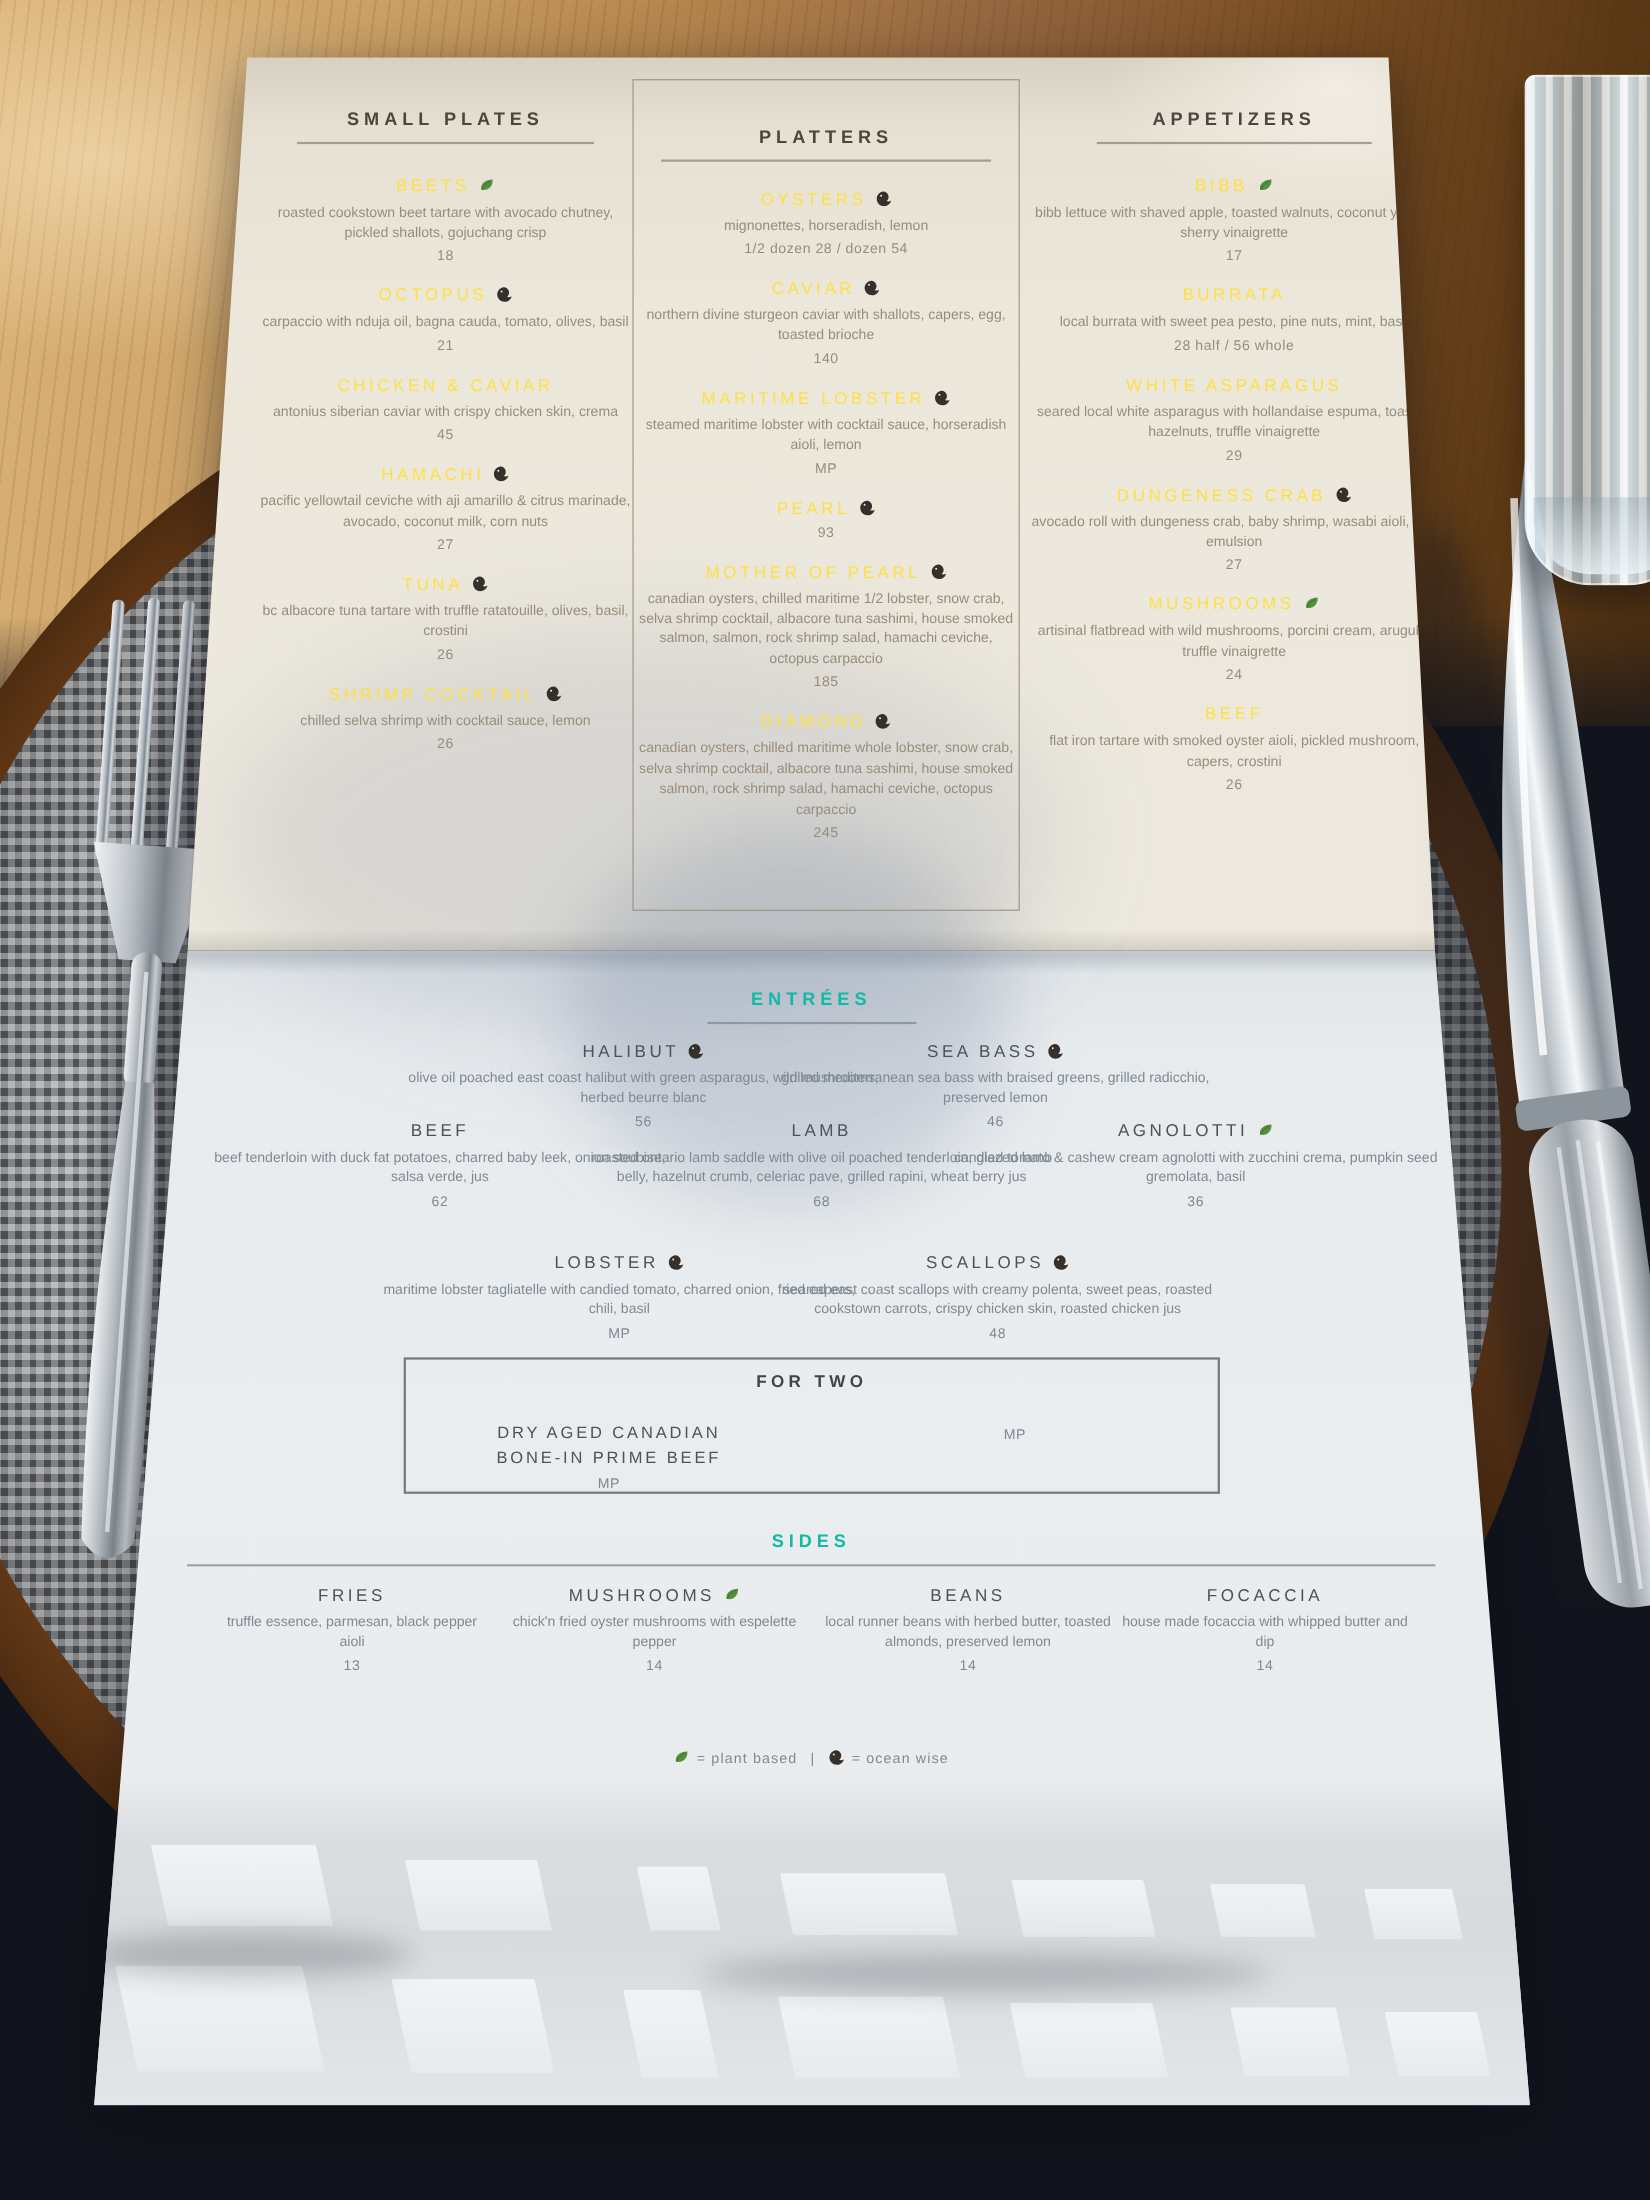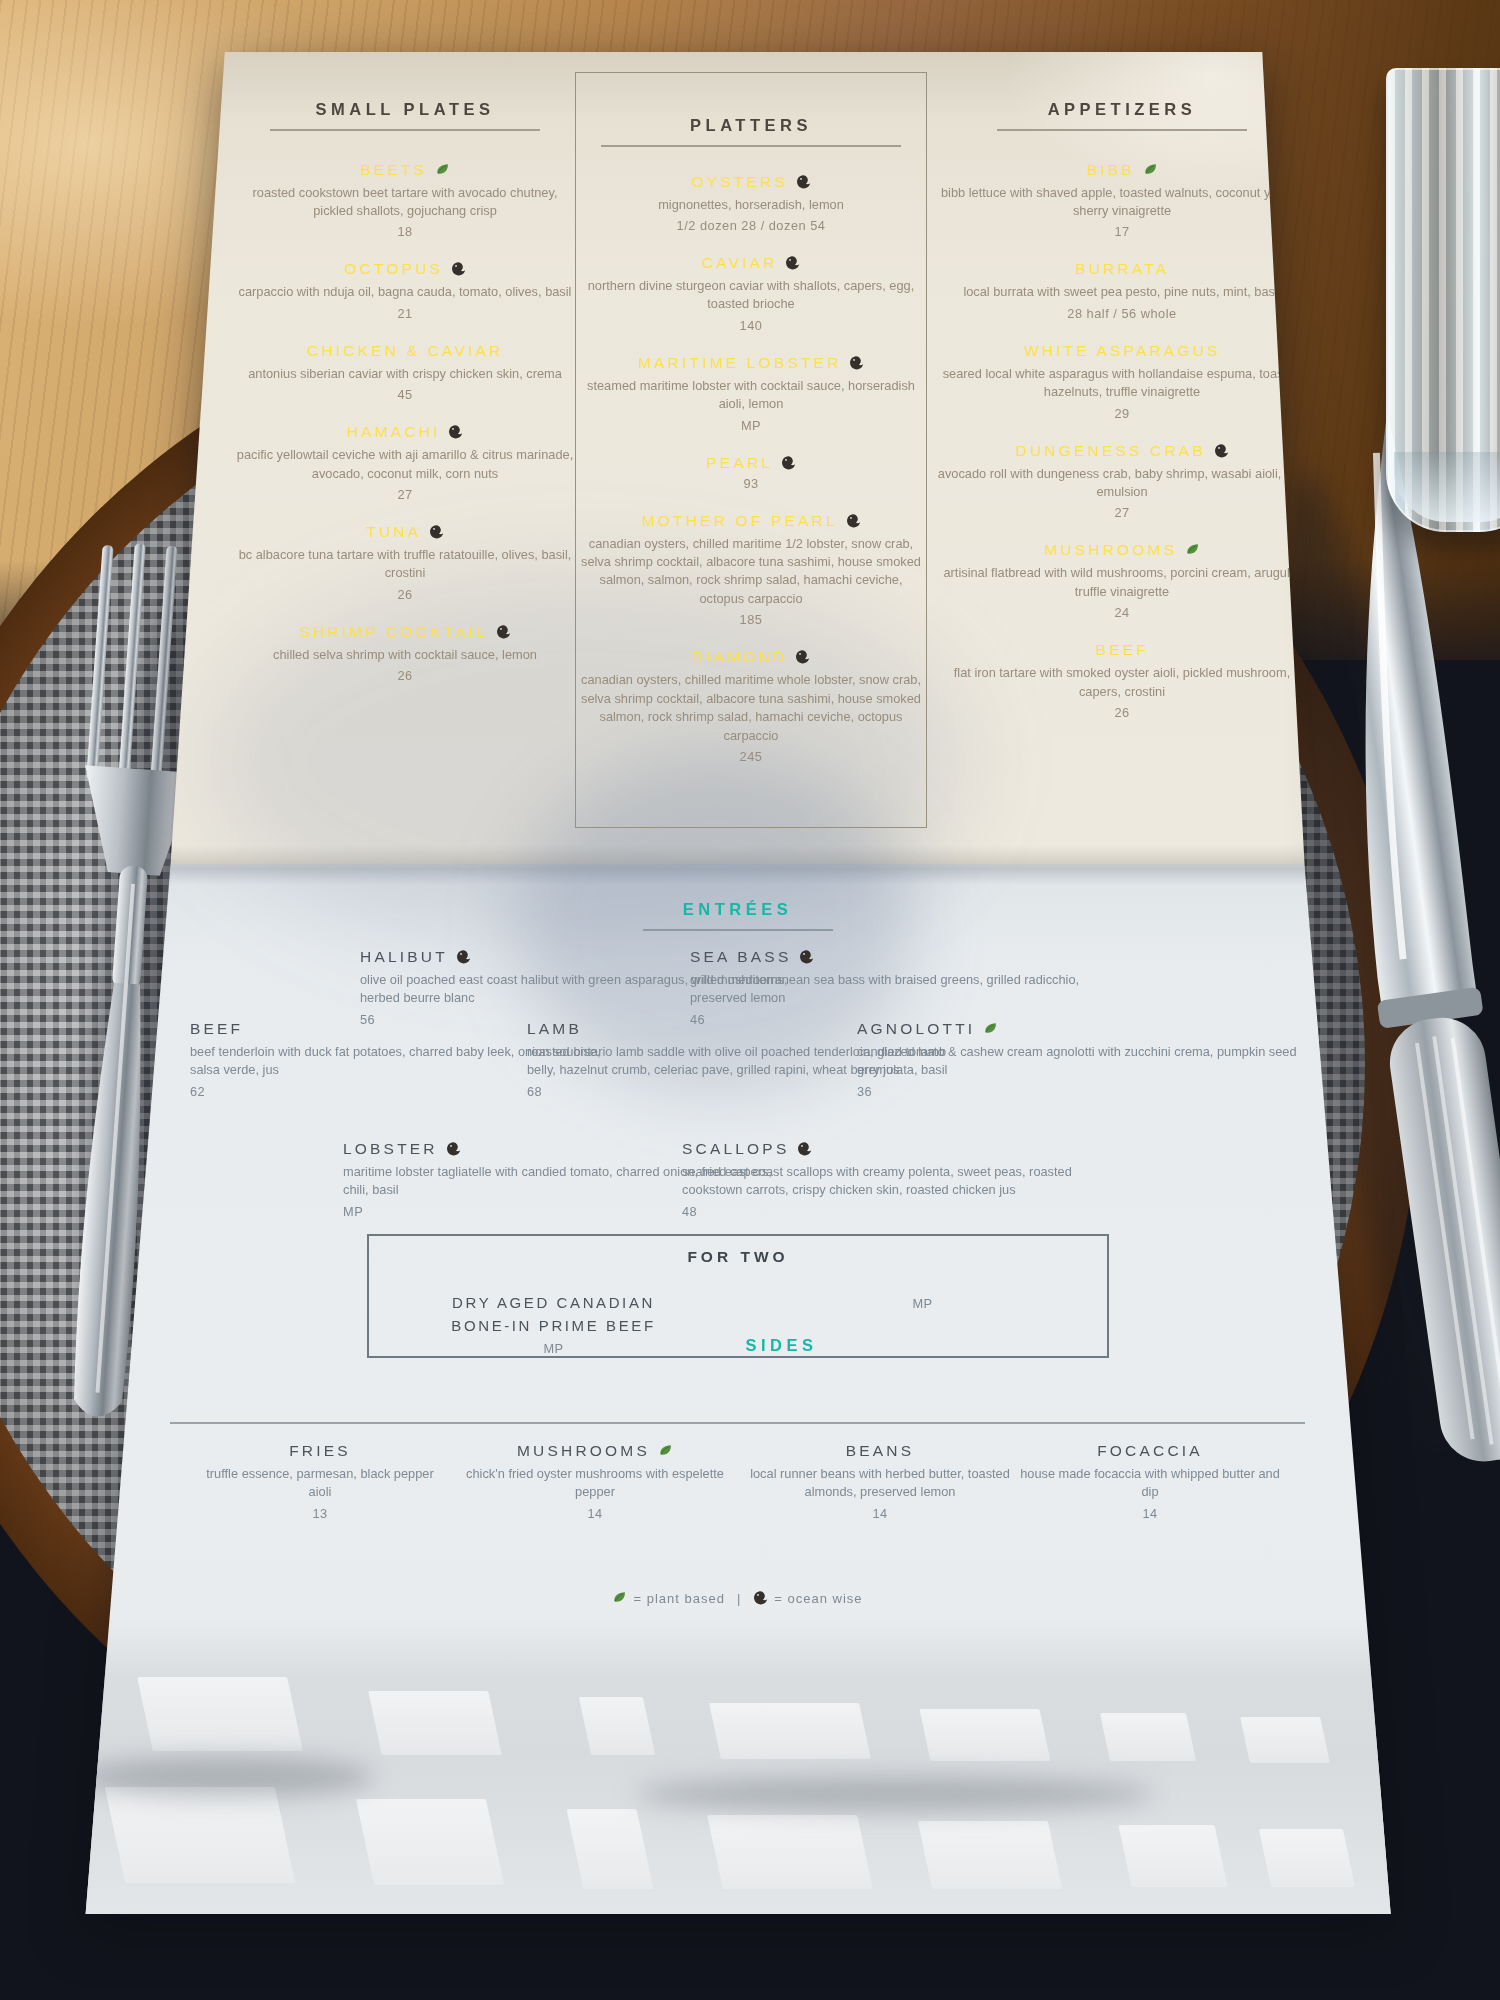--- a/index.html
+++ b/index.html
@@ -65,30 +65,30 @@
   .mi-desc{font-size:12.8px;line-height:1.44;color:#988d7d;margin-top:5px;}
   .mi-price{font-size:12.8px;color:#988d7d;margin-top:4px;letter-spacing:.5px;}
   .icon{display:inline-block;width:15px;height:15px;margin-left:8px;vertical-align:-2px;}
   .icon svg{display:block;}
   .platters-box{position:absolute;left:500px;top:20px;width:352px;height:756px;
     border:1px solid #98917f;padding-top:43px;box-sizing:border-box;text-align:center;}
 
   .cool .mi-name{color:#4b535b;}
   .cool .mi-desc,.cool .mi-price{color:#7f8a94;}
   .cool .sec-head{color:#14b8a6;}
-  .eblock{position:absolute;transform:translateX(-50%);}
+  .eblock{position:absolute;text-align:center;transform:translateX(-50%);}
 
   .fortwo{position:absolute;left:292px;top:1182px;width:742px;height:124px;border:2px solid #6e7984;
     box-sizing:border-box;text-align:center;}
   .fortwo-title{font-size:15.5px;font-weight:700;letter-spacing:4px;color:#3e464d;margin-top:12px;}
   .fortwo-row{display:flex;margin-top:26px;}
   .fortwo-item{flex:1;}
   .ft-name{font-size:15px;letter-spacing:2.6px;color:#4b535b;line-height:1.5;margin:0 auto;max-width:270px;}
 
-  .sides-head{position:absolute;left:0;width:100%;top:1284px;margin-left:44px;}
+  .sides-head{position:absolute;left:0;width:100%;top:1340px;}
   .sides-rule{position:absolute;left:95px;right:95px;top:1370px;height:1.5px;background:#9aa3ab;}
   .side{position:absolute;top:1390px;text-align:center;transform:translateX(-50%);}
 
   .legend{position:absolute;left:0;width:100%;top:1538px;text-align:center;color:#7f8a94;font-size:13px;letter-spacing:1px;}
   .legend .icon{margin:0 6px 0 0;}
   .legend-sep{margin:0 12px;}
 
   .reflection{position:absolute;left:0;top:1565px;width:100%;height:297px;
     background:linear-gradient(180deg,rgba(214,218,221,0) 0,rgba(205,209,213,.55) 60px,#d8dbde 140px,#e3e6e8 100%);}
   .refl-rect{position:absolute;transform:skewX(12deg);border-radius:2px;opacity:.8;

